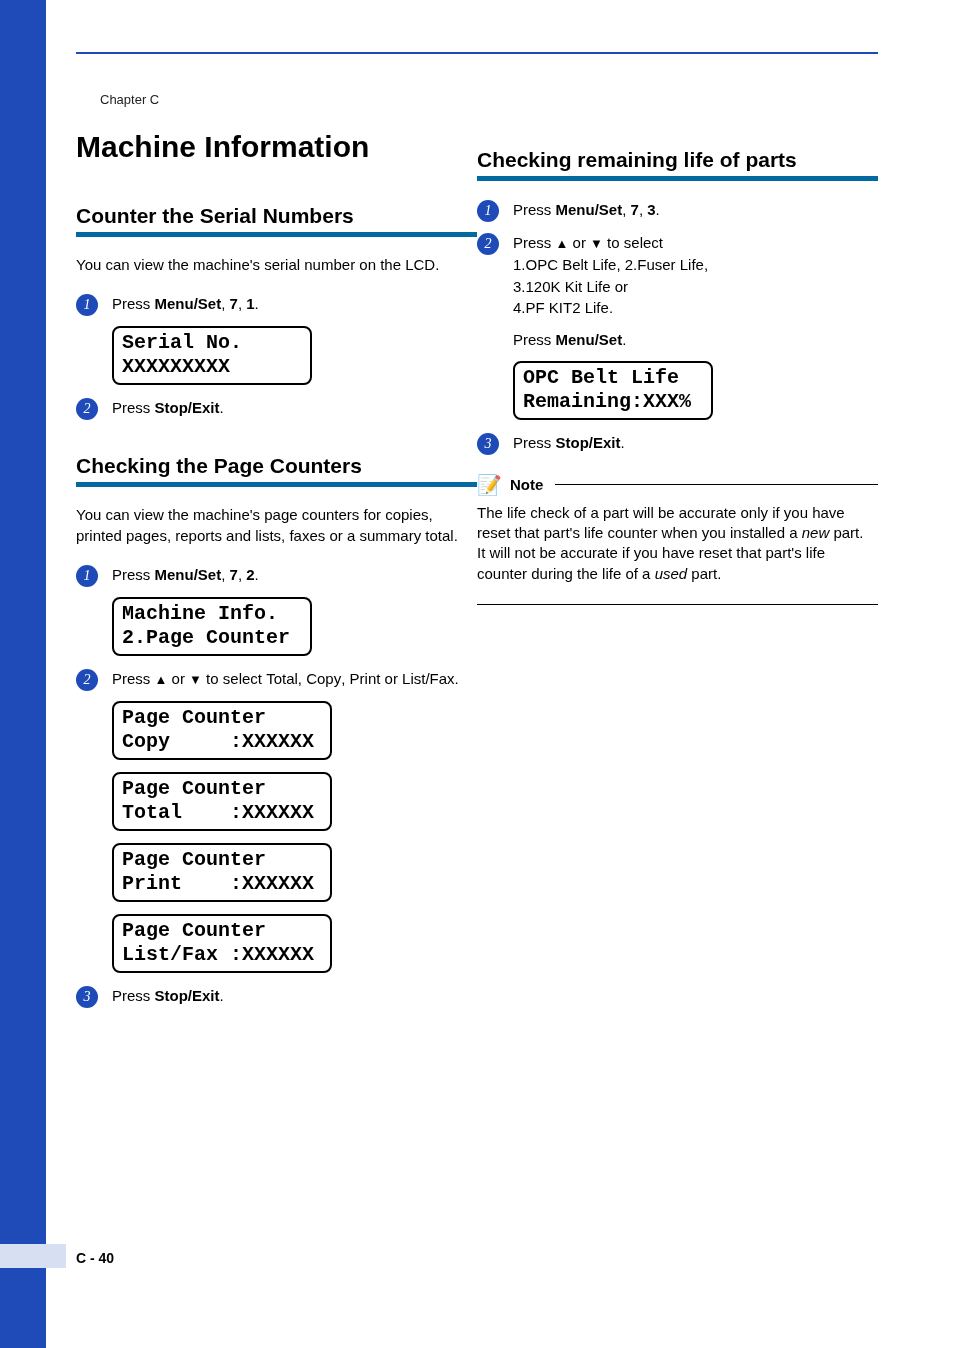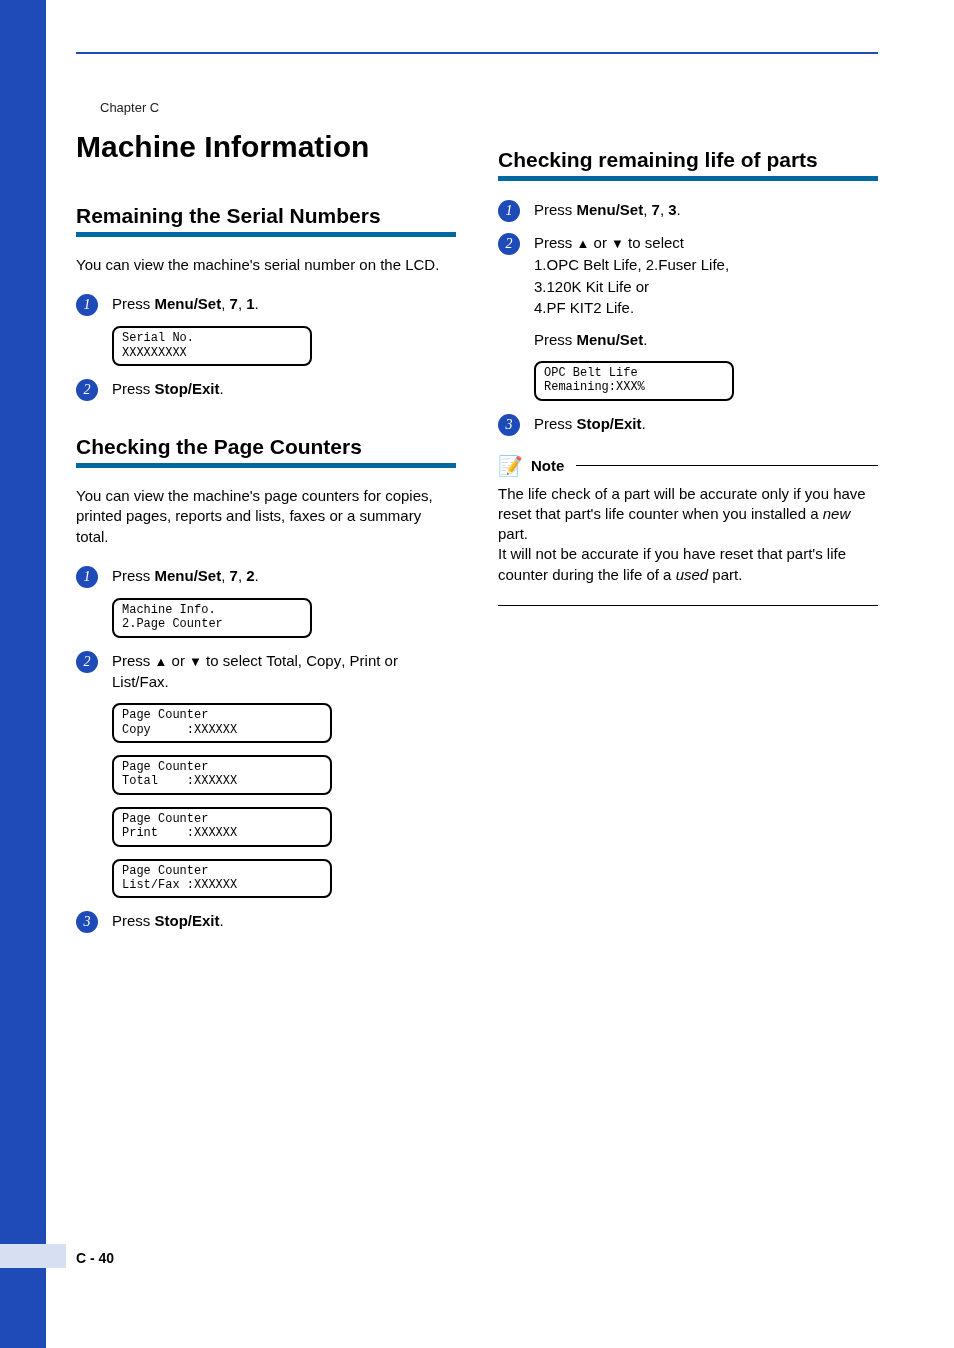--- a/index.html
+++ b/index.html
@@ -24,29 +24,28 @@
     width: 66px; height: 24px;
     background: #d7dff3;
   }
   .top-rule {
     position: absolute;
     left: 76px; top: 52px; right: 76px;
     border-top: 2px solid #1e4bb8;
   }
   .chapter {
     position: absolute;
-    left: 100px; top: 100px;
+    left: 100px; top: 92px;
     font-size: 13px;
     color: #222;
   }
   .content {
     position: absolute;
     left: 76px; right: 76px; top: 130px;
     display: flex;
-    gap: 42px;
   }
   .col { flex: 1; }
   h1.main-title {
     font-size: 30px;
     font-weight: bold;
     margin-bottom: 40px;
   }
   h2.subsection {
     font-size: 21px;
     font-weight: bold;
@@ -76,26 +75,27 @@
     margin-right: 14px;
     margin-top: 1px;
   }
   .step-body { flex: 1; line-height: 1.45; }
   .step-body .mono { font-family: Liberation Sans, sans-serif; }
   .lcd {
     border: 2px solid #000;
     border-radius: 8px;
     padding: 3px 8px 4px 8px;
     font-family: 'Courier New', monospace;
-    font-size: 12px;
+    font-size: 20px;
     line-height: 1.2;
     margin: 6px 0 12px 36px;
     white-space: pre;
     width: fit-content;
     min-width: 200px;
+    font-weight: bold;
   }
   .lcd-wide { min-width: 220px; }
   .note-head {
     display: flex;
     align-items: center;
     gap: 8px;
     margin-top: 18px;
     margin-bottom: 6px;
   }
   .note-head .note-icon {
@@ -132,21 +132,21 @@
 <div class="left-bar-bottom"></div>
 <div class="top-rule"></div>
 <div class="chapter">Chapter C</div>
 
 <div class="content">
 
   <div class="col">
     <h1 class="main-title">Machine Information</h1>
 
     <div class="subsection-wrap">
-      <h2 class="subsection">Remaining the Serial Numbers</h2>
+      <h2 class="subsection">Counter the Serial Numbers</h2>
       <p class="body-text">You can view the machine's serial number on the LCD.</p>
 
       <div class="step">
         <div class="step-num">1</div>
         <div class="step-body">
           <span>Press </span><b>Menu/Set</b><span>, </span><b>7</b><span>, </span><b>1</b><span>.</span>
         </div>
       </div>
       <div class="lcd"><span>Serial No.</span>
 <span>XXXXXXXXX</span></div>

